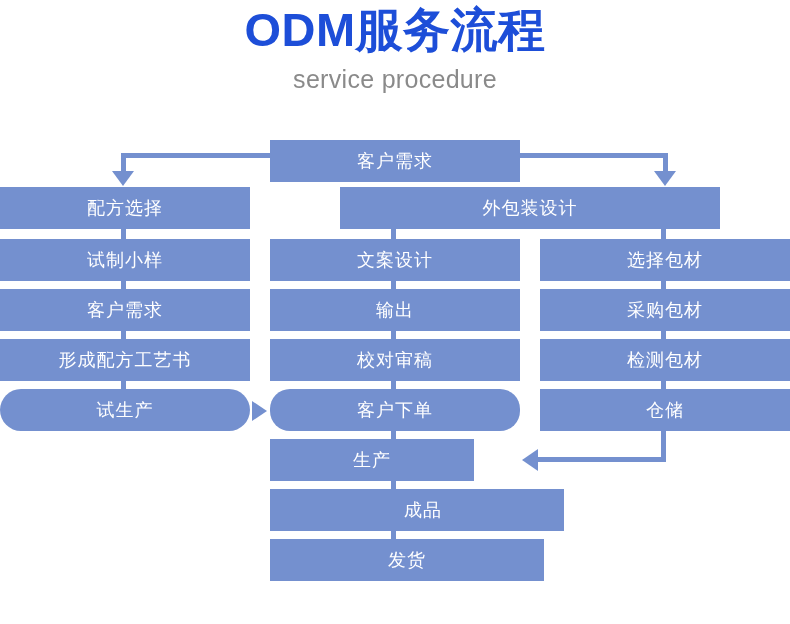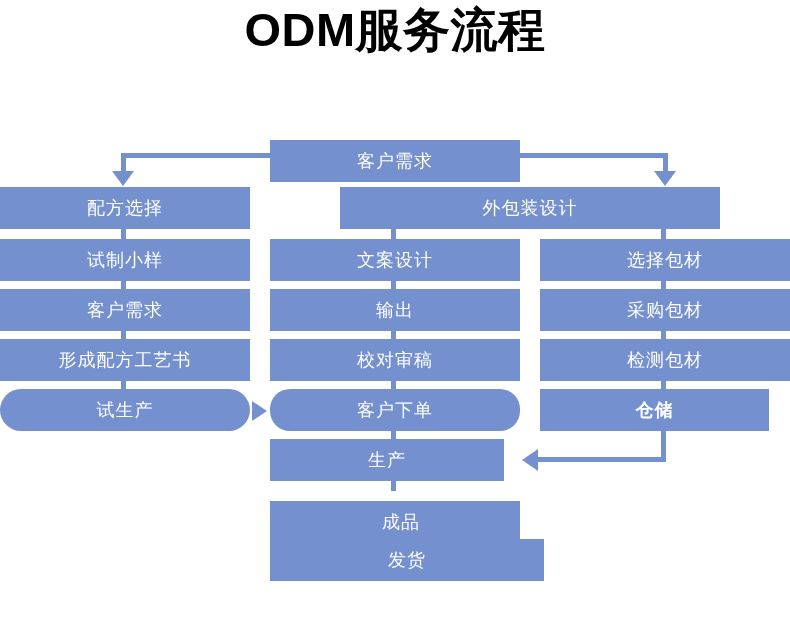--- a/index.html
+++ b/index.html
@@ -28,21 +28,21 @@
     width: 790px;
     text-align: center;
   }
   .title {
     margin: 0;
     padding-top: 2px;
     font-size: 47px;
     line-height: 56px;
     font-weight: bold;
     letter-spacing: 0.5px;
-    color: #000000;
+    color: #1d4ed8;
     font-family: "Liberation Sans", "DejaVu Sans", sans-serif;
   }
   .subtitle {
     margin: 0;
     padding-top: 6px;
     font-size: 25px;
     line-height: 30px;
     font-weight: normal;
     letter-spacing: 0.3px;
     color: #8a8a8a;
@@ -102,20 +102,21 @@
     z-index: 4;
   }
 </style>
 </head>
 <body>
 
 <div id="canvas">
 
   <div class="header">
     <h1 class="title">ODM服务流程</h1>
+    <div class="subtitle">service procedure</div>
   </div>
 
   <div class="conn conn-h" style="left:121px; top:153px; width:152px;"></div>
   <div class="conn conn-h" style="left:517px; top:153px; width:151px;"></div>
 
   <div class="conn conn-v" style="left:121px; top:153px; height:20px;"></div>
   <div class="arrow-down" style="left:112px; top:171px;"></div>
 
   <div class="conn conn-v" style="left:663px; top:153px; height:20px;"></div>
   <div class="arrow-down" style="left:654px; top:171px;"></div>
@@ -156,21 +157,21 @@
   <div class="flowbox" style="left:0px; top:289px; width:250px;">客户需求</div>
   <div class="flowbox" style="left:270px; top:289px; width:250px;">输出</div>
   <div class="flowbox" style="left:540px; top:289px; width:250px;">采购包材</div>
 
   <div class="flowbox" style="left:0px; top:339px; width:250px;">形成配方工艺书</div>
   <div class="flowbox" style="left:270px; top:339px; width:250px;">校对审稿</div>
   <div class="flowbox" style="left:540px; top:339px; width:250px;">检测包材</div>
 
   <div class="flowbox" style="left:0px; top:389px; width:250px;border-radius:21px;">试生产</div>
   <div class="flowbox" style="left:270px; top:389px; width:250px;border-radius:20px;">客户下单</div>
-  <div class="flowbox" style="left:540px; top:389px; width:229px;font-weight:bold;">仓储</div>
+  <div class="flowbox" style="left:540px; top:389px; width:250px;">仓储</div>
 
-  <div class="flowbox" style="left:270px; top:439px; width:234px;">生产</div>
+  <div class="flowbox" style="left:270px; top:439px; width:204px;">生产</div>
 
-  <div class="flowbox" style="left:270px; top:501px; width:250px;padding-left:12px;">成品</div>
+  <div class="flowbox" style="left:270px; top:489px; width:294px;padding-left:12px;">成品</div>
 
   <div class="flowbox" style="left:270px; top:539px; width:274px;">发货</div>
 
 </div>
 
 </body></html>

